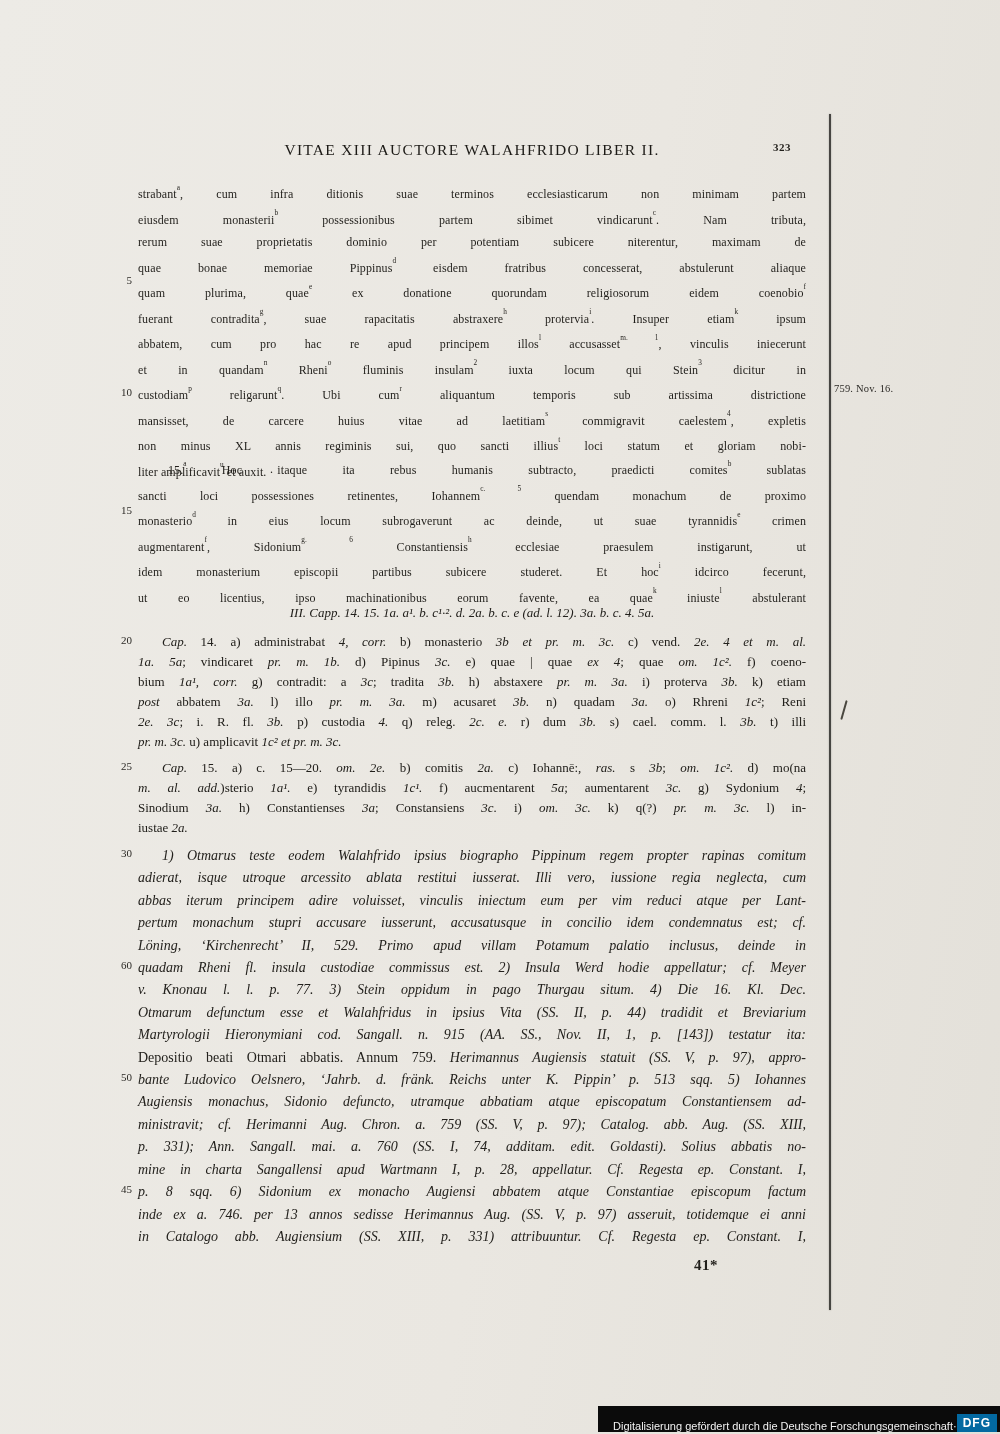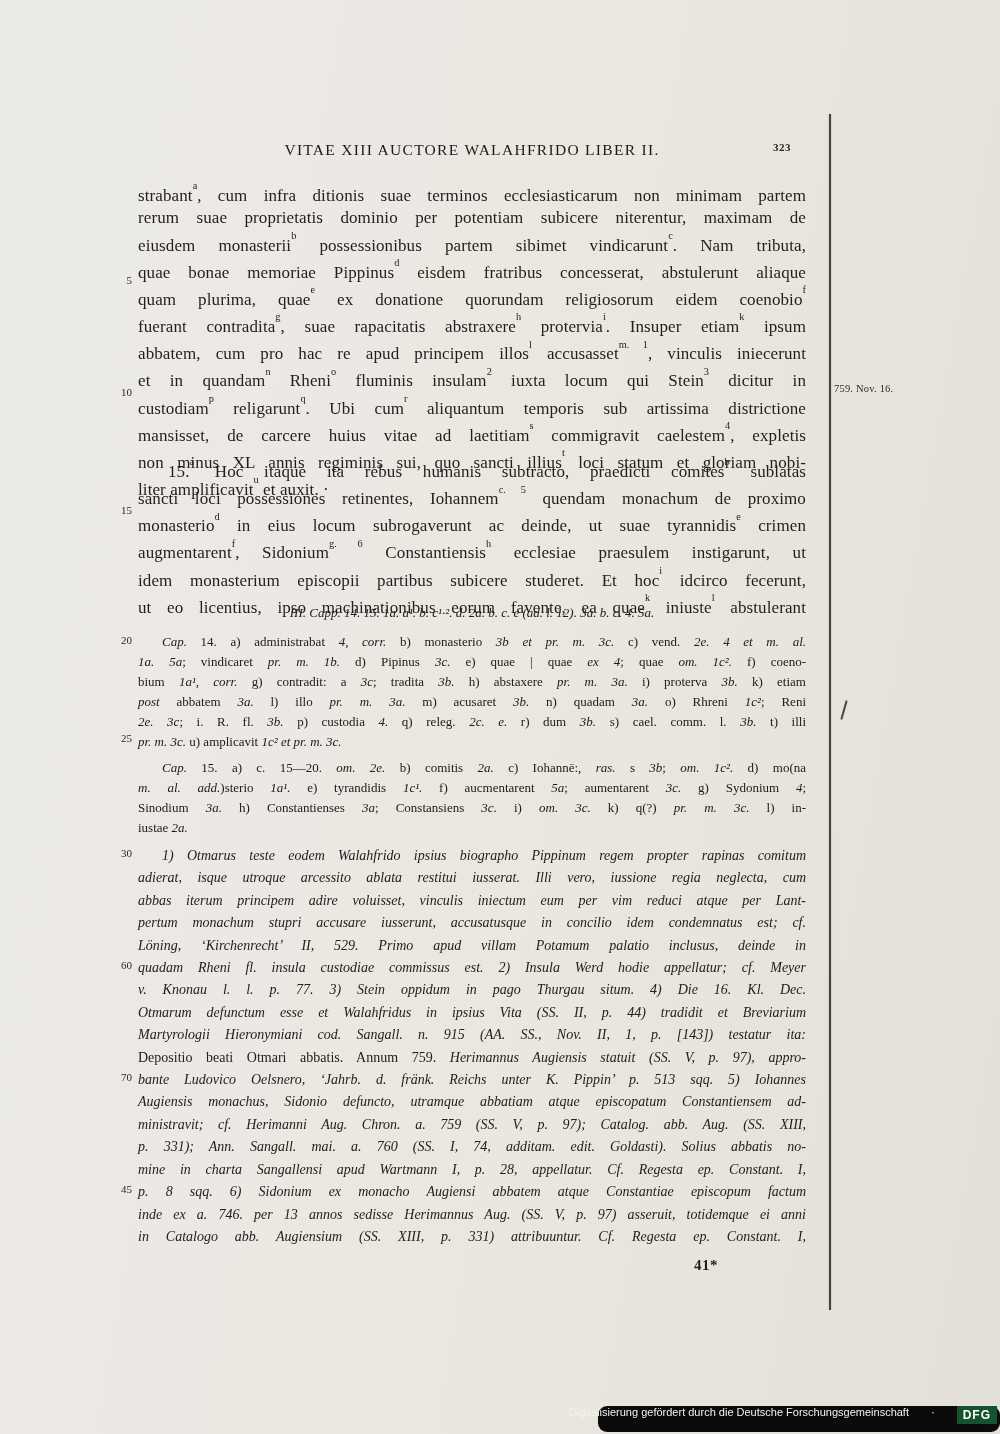--- a/index.html
+++ b/index.html
@@ -29,21 +29,21 @@
   .running-title {
     text-align:center; font-size:15.5px; letter-spacing:1.3px; color:#1c1a16;
   }
   .page-number {
     position:absolute; right:15px; top:0; font-size:11px; font-weight:bold; letter-spacing:.5px;
   }
   
   .tb { position:absolute; left:138px; width:668px; }
   .tline { text-align:justify; text-align-last:justify; }
   .tline.last-left { text-align-last:left; }
-  .main-text { font-size:17px; line-height:22.5px; letter-spacing:.1px; }
+  .main-text { font-size:12px; line-height:22.5px; letter-spacing:.1px; }
   .main-text sup { font-size:61%; position:relative; top:-.45em; letter-spacing:0; }
   .para1 { top:180px; }
   .para2 { top:456px; }
   .apparatus-head {
     top:605px; text-align:center; font-style:italic; font-size:13px; color:#22201c;
   }
   .apparatus { font-size:13px; line-height:20px; color:#22201c; }
   .app14 { top:632px; }
   .app15 { top:758px; }
   .footnotes { top:845px; font-size:14px; line-height:22.4px; font-style:italic; color:#23211d; }
@@ -56,24 +56,23 @@
   .margin-note {
     position:absolute; left:834px; top:383px; font-size:10.5px; white-space:nowrap;
     color:#2c2a26; letter-spacing:.2px;
   }
   .signature {
     position:absolute; left:694px; top:1257px; font-size:15px; font-weight:bold; letter-spacing:.5px;
   }
   
   .banner {
     position:absolute; right:0; top:1406px; width:402px; height:26px;
-    background:#0b0b0b; display:flex; align-items:flex-start; justify-content:flex-end;
-    gap:22px; padding:0 3px 0 10px;
+    background:#0b0b0b; display:flex; align-items:flex-end; justify-content:flex-end;
+    gap:0; padding:0 3px 0 10px;
     font-family:"Liberation Sans", sans-serif;
-    border-radius:9px;
   }
   .banner-text { color:#f2f2f2; font-size:11px; white-space:nowrap; }
   .banner-sep { color:#f2f2f2; font-size:11px; }
   .dfg-logo {
     color:#ffffff; font-size:12px; font-weight:bold; letter-spacing:1px;
     padding:3px 6px; line-height:1;
   }
 </style>
 </head>
 <body>
@@ -86,33 +85,33 @@
   <div class="running-head">
     <div class="running-title">VITAE XIII AUCTORE WALAHFRIDO LIBER II.</div>
     <div class="page-number">323</div>
   </div>
 
   <div class="linenums">
     <span style="top:274px">5</span>
     <span style="top:386px">10</span>
     <span style="top:504px">15</span>
     <span style="top:634px">20</span>
-    <span style="top:732px">25</span>
+    <span style="top:760px">25</span>
     <span style="top:847px">30</span>
     <span style="top:959px">60</span>
-    <span style="top:1071px">70</span>
+    <span style="top:1071px">50</span>
     <span style="top:1183px">45</span>
   </div>
 
   <div class="margin-note">759. Nov. 16.</div>
 
   <div class="tb main-text para1">
       <div class="tline">strabant<sup>a</sup>, cum infra ditionis suae terminos ecclesiasticarum non minimam partem</div>
+      <div class="tline">eiusdem monasterii<sup>b</sup> possessionibus partem sibimet vindicarunt<sup>c</sup>.  Nam tributa,</div>
       <div class="tline">rerum suae proprietatis dominio per potentiam subicere niterentur, maximam de</div>
-      <div class="tline">eiusdem monasterii<sup>b</sup> possessionibus partem sibimet vindicarunt<sup>c</sup>.  Nam tributa,</div>
       <div class="tline">quae bonae memoriae Pippinus<sup>d</sup> eisdem fratribus concesserat, abstulerunt aliaque</div>
       <div class="tline">quam plurima, quae<sup>e</sup> ex donatione quorundam religiosorum eidem coenobio<sup>f</sup></div>
       <div class="tline">fuerant contradita<sup>g</sup>, suae rapacitatis abstraxere<sup>h</sup> protervia<sup>i</sup>.  Insuper etiam<sup>k</sup> ipsum</div>
       <div class="tline">abbatem, cum pro hac re apud principem illos<sup>l</sup> accusasset<sup>m. 1</sup>, vinculis iniecerunt</div>
       <div class="tline">et in quandam<sup>n</sup> Rheni<sup>o</sup> fluminis insulam<sup>2</sup> iuxta locum qui Stein<sup>3</sup> dicitur in</div>
       <div class="tline">custodiam<sup>p</sup> religarunt<sup>q</sup>.  Ubi cum<sup>r</sup> aliquantum temporis sub artissima districtione</div>
       <div class="tline">mansisset, de carcere huius vitae ad laetitiam<sup>s</sup> commigravit caelestem<sup>4</sup>, expletis</div>
       <div class="tline">non minus XL annis regiminis sui, quo sancti illius<sup>t</sup> loci statum et gloriam nobi-</div>
       <div class="tline last-left">liter amplificavit<sup>u</sup> et auxit. ·</div>
     </div>
@@ -163,16 +162,16 @@
       <div class="tline">p. 8 sqq.  6) Sidonium ex monacho Augiensi abbatem atque Constantiae episcopum factum</div>
       <div class="tline">inde ex a. 746. per 13 annos sedisse Herimannus Aug. (SS. V, p. 97) asseruit, totidemque ei anni</div>
       <div class="tline">in Catalogo abb. Augiensium (SS. XIII, p. 331) attribuuntur.  Cf. Regesta ep. Constant. I,</div>
     </div>
 
   <div class="signature">41*</div>
 
   <div class="banner">
     <span class="banner-text">Digitalisierung gefördert durch die Deutsche Forschungsgemeinschaft</span>
     <span class="banner-sep">·</span>
-    <span class="dfg-logo" style="background: #14532d;">DFG</span>
+    <span class="dfg-logo" style="background: #0369a1;">DFG</span>
   </div>
 
 </div>
 
 </body></html>

